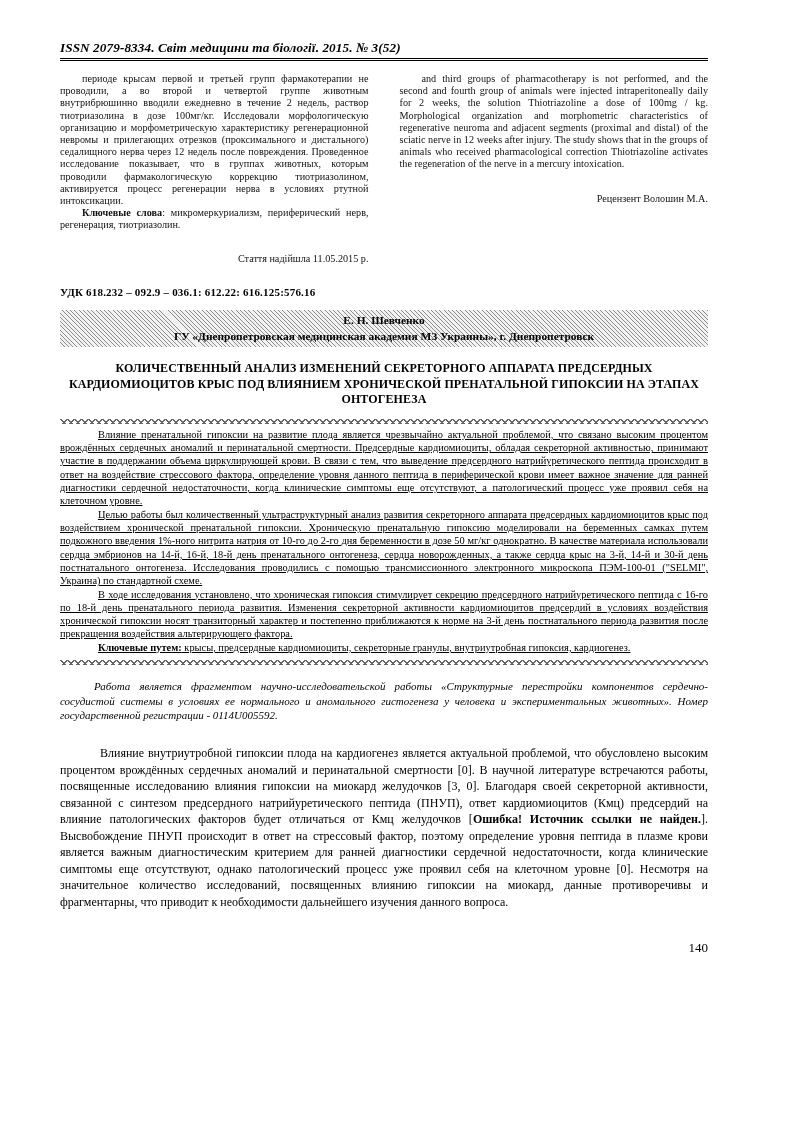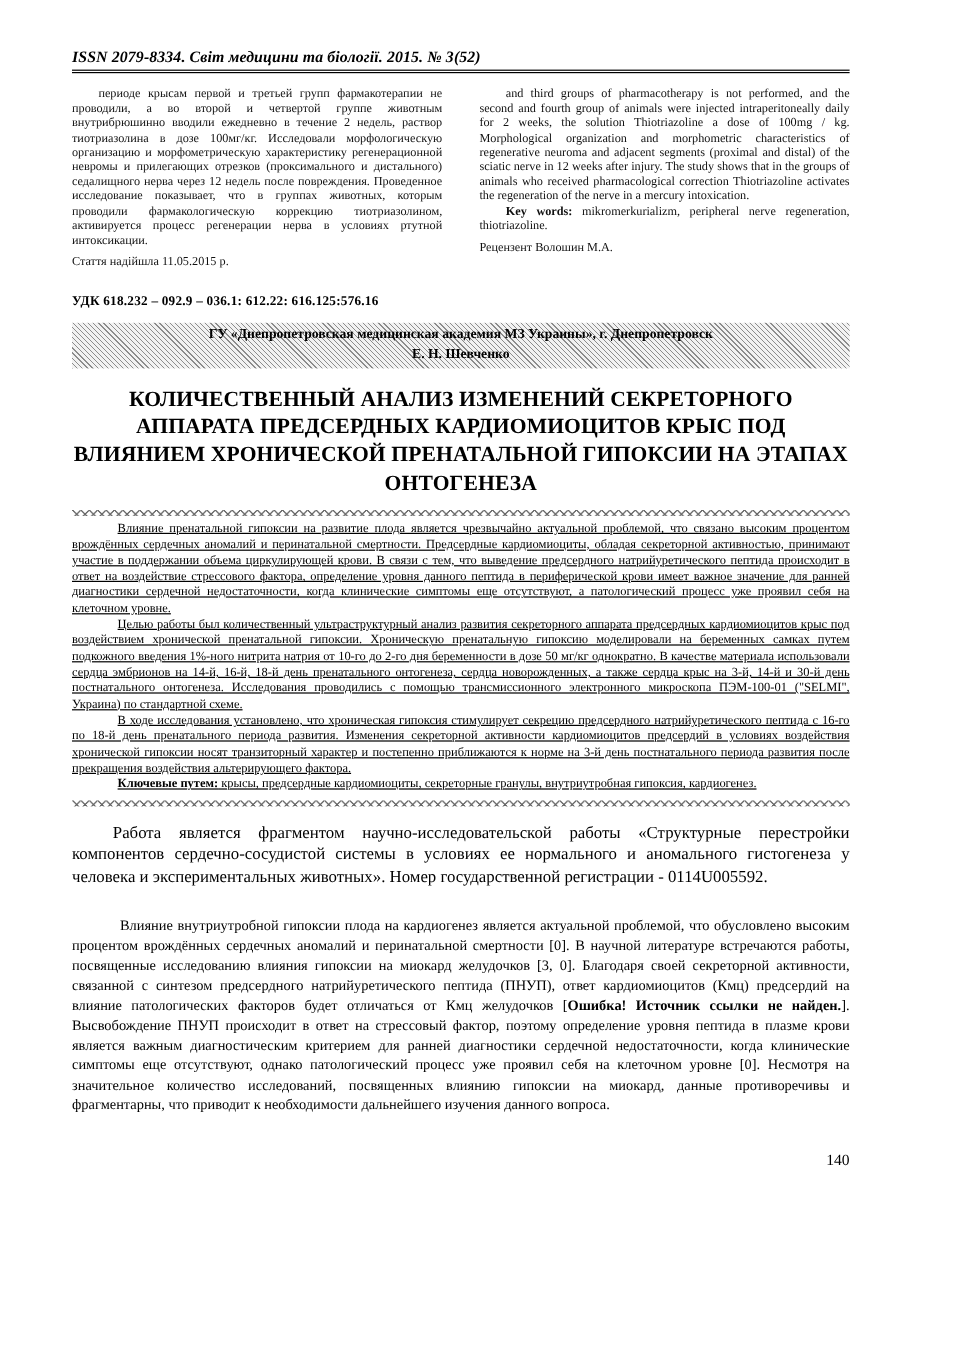--- a/index.html
+++ b/index.html
@@ -44,22 +44,22 @@
     gap: 31px;
     font-size: 10.2px;
     line-height: 1.195;
     text-align: justify;
     color: #111;
   }
   .abs-col { width: 50%; }
   .abs-col p { margin: 0; text-indent: 22px; }
   .kw-label { font-weight: bold; }
   .sub-right {
-    text-align: left;
-    margin-top: 6px;
+    text-align: right;
+    margin-top: 22px;
     font-size: 10.2px;
   }
 
   
   .udc {
     margin-top: 20px;
     font-weight: bold;
     font-size: 11px;
     letter-spacing: 0.2px;
   }
@@ -81,21 +81,21 @@
         rgba(0,0,0,0) 0.7px,
         rgba(0,0,0,0) 3px);
   }
   .author-band div { position: relative; }
 
   
   .article-title {
     margin-top: 14px;
     text-align: center;
     font-weight: bold;
-    font-size: 18px;
+    font-size: 12px;
     line-height: 1.3;
     letter-spacing: 0.1px;
   }
 
   
   .zigzag {
     height: 7px;
     margin: 9px 0 4px 0;
     background-repeat: repeat-x;
     background-size: 7px 7px;
@@ -110,21 +110,22 @@
   .abstract-ru {
     font-size: 10.4px;
     line-height: 1.28;
     text-align: justify;
   }
   .abstract-ru p { margin: 0; text-indent: 38px; text-decoration: underline; }
 
   
   .funding {
     margin-top: 14px;
-    font-size: 14px;
+    font-style: italic;
+    font-size: 11px;
     line-height: 1.33;
     text-align: justify;
   }
   .funding p { margin: 0; text-indent: 34px; }
 
   
   .body-text {
     margin-top: 22px;
     font-size: 12px;
     line-height: 1.38;
@@ -144,34 +145,34 @@
 <body>
 
 <div class="page">
 
   <div class="running-head">ISSN 2079-8334. Світ медицини та біології. 2015. № 3(52)</div>
   <div class="head-rule"></div>
 
   <div class="abs-cols">
     <div class="abs-col">
       <p>периоде крысам первой и третьей групп фармакотерапии не проводили, а во второй и четвертой группе животным внутрибрюшинно вводили ежедневно в течение 2 недель, раствор тиотриазолина в дозе 100мг/кг. Исследовали морфологическую организацию и морфометрическую характеристику регенерационной невромы и прилегающих отрезков (проксимального и дистального) седалищного нерва через 12 недель после повреждения. Проведенное исследование показывает, что в группах животных, которым проводили фармакологическую коррекцию тиотриазолином, активируется процесс регенерации нерва в условиях ртутной интоксикации.</p>
+      <p><span class="kw-label">Ключевые слова</span><span>: микромеркуриализм, периферический нерв, регенерация, тиотриазолин.</span></p>
       <div class="sub-right">Стаття надійшла 11.05.2015 р.</div>
     </div>
     <div class="abs-col">
       <p>and third groups of pharmacotherapy is not performed, and the second and fourth group of animals were injected intraperitoneally daily for 2 weeks, the solution Thiotriazoline a dose of 100mg / kg. Morphological organization and morphometric characteristics of regenerative neuroma and adjacent segments (proximal and distal) of the sciatic nerve in 12 weeks after injury. The study shows that in the groups of animals who received pharmacological correction Thiotriazoline activates the regeneration of the nerve in a mercury intoxication.</p>
-      <p><span class="kw-label">Key words:</span><span> mikromerkurializm, peripheral nerve regeneration, thiotriazoline.</span></p>
       <div class="sub-right">Рецензент Волошин М.А.</div>
     </div>
   </div>
 
   <div class="udc">УДК 618.232 – 092.9 – 036.1: 612.22: 616.125:576.16</div>
 
   <div class="author-band">
+    <div>Е. Н. Шевченко</div>
     <div>ГУ «Днепропетровская медицинская академия МЗ Украины», г. Днепропетровск</div>
-    <div>Е. Н. Шевченко</div>
   </div>
 
   <div class="article-title">КОЛИЧЕСТВЕННЫЙ АНАЛИЗ ИЗМЕНЕНИЙ СЕКРЕТОРНОГО АППАРАТА ПРЕДСЕРДНЫХ КАРДИОМИОЦИТОВ КРЫС ПОД ВЛИЯНИЕМ ХРОНИЧЕСКОЙ ПРЕНАТАЛЬНОЙ ГИПОКСИИ НА ЭТАПАХ ОНТОГЕНЕЗА</div>
 
   <div class="zigzag"></div>
 
   <div class="abstract-ru">
     <p>Влияние пренатальной гипоксии на развитие плода является чрезвычайно актуальной проблемой, что связано высоким процентом врождённых сердечных аномалий и перинатальной смертности. Предсердные кардиомиоциты, обладая секреторной активностью, принимают участие в поддержании объема циркулирующей крови. В связи с тем, что выведение предсердного натрийуретического пептида происходит в ответ на воздействие стрессового фактора, определение уровня данного пептида в периферической крови имеет важное значение для ранней диагностики сердечной недостаточности, когда клинические симптомы еще отсутствуют, а патологический процесс уже проявил себя на клеточном уровне.</p>
     <p>Целью работы был количественный ультраструктурный анализ развития секреторного аппарата предсердных кардиомиоцитов крыс под воздействием хронической пренатальной гипоксии. Хроническую пренатальную гипоксию моделировали на беременных самках путем подкожного введения 1%-ного нитрита натрия от 10-го до 2-го дня беременности в дозе 50 мг/кг однократно. В качестве материала использовали сердца эмбрионов на 14-й, 16-й, 18-й день пренатального онтогенеза, сердца новорожденных, а также сердца крыс на 3-й, 14-й и 30-й день постнатального онтогенеза. Исследования проводились с помощью трансмиссионного электронного микроскопа ПЭМ-100-01 ("SELMI", Украина) по стандартной схеме.</p>
     <p>В ходе исследования установлено, что хроническая гипоксия стимулирует секрецию предсердного натрийуретического пептида с 16-го по 18-й день пренатального периода развития. Изменения секреторной активности кардиомиоцитов предсердий в условиях воздействия хронической гипоксии носят транзиторный характер и постепенно приближаются к норме на 3-й день постнатального периода развития после прекращения воздействия альтерирующего фактора.</p>

